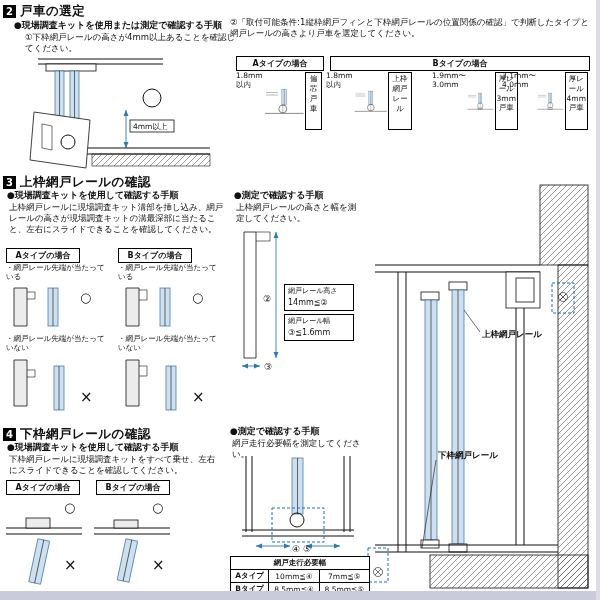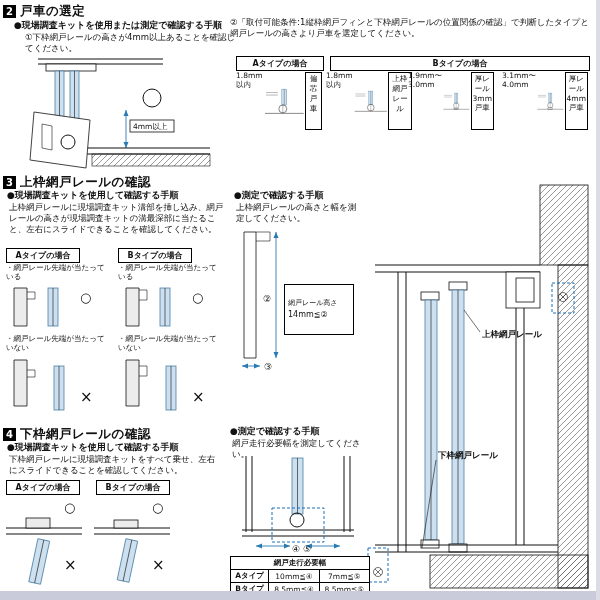--- a/index.html
+++ b/index.html
@@ -8,21 +8,21 @@
   .abs{position:absolute;}
   .sec-head{display:flex;align-items:center;gap:4px;}
   .sq{display:inline-block;width:13px;height:13px;background:#000;color:#fff;font-size:10px;font-weight:bold;text-align:center;line-height:13px;flex:0 0 auto;}
   .sec-title{font-size:12.5px;font-weight:bold;letter-spacing:.5px;text-align:center;}
   .h-bold{font-size:9px;font-weight:bold;line-height:1.2;}
   .body-txt{font-size:8.5px;line-height:1.3;}
   .small-txt{font-size:7.5px;line-height:1.25;}
   .type-box{border:1px solid #000;background:#fff;font-size:8px;font-weight:bold;text-align:center;padding:1px 0;}
   .label-box{border:1px solid #000;background:#fff;font-size:7.5px;text-align:center;padding:1px 0;}
   .meas-txt{font-size:7.5px;line-height:1.15;}
-  .info-box{border:1px solid #000;background:#fff;font-size:7px;line-height:1.4;padding:14px 3px;}
+  .info-box{border:1px solid #000;background:#fff;font-size:7px;line-height:1.4;padding:2px 3px;}
   .info-box .val{font-size:8px;}
   .roller-cell{position:absolute;width:86px;display:flex;flex-direction:row;}
   svg .ln{stroke:#111;stroke-width:1;fill:none;}
   svg .tn{stroke:#111;stroke-width:0.6;fill:none;}
   svg .blu{fill:#cde0ef;stroke:#4d7fa5;stroke-width:0.8;}
   svg .wht{fill:#fff;stroke:#111;stroke-width:0.8;}
   svg .gry{fill:#ececec;stroke:#111;stroke-width:0.8;}
   svg .dashb{fill:none;stroke:#1a6fba;stroke-width:1;stroke-dasharray:3 2;}
   svg .dim{stroke:#2a7ab5;stroke-width:0.9;fill:none;}
   svg text{font-family:"DejaVu Sans","Liberation Sans",sans-serif;fill:#111;}
@@ -104,21 +104,21 @@
       <line class="tn" x1="6" y1="12" x2="30" y2="12"></line>
         <line class="tn" x1="6" y1="17" x2="30" y2="17"></line>
       <rect class="blu" x="38" y="5" width="10" height="32"></rect>
         <line class="tn" x1="43" y1="5" x2="43" y2="37"></line>
       <circle class="ln" cx="43" cy="45" r="8"></circle>
         <line class="tn" x1="43" y1="37" x2="43" y2="53"></line>
       <line class="ln" x1="4" y1="54" x2="82" y2="54"></line>
     </svg>
     <div class="label-box">上枠網戸レール</div>
   </div>
-  <div class="roller-cell" style="left:408px;top:72px;justify-content:space-between;">
+  <div class="roller-cell" style="left:432px;top:72px;justify-content:space-between;">
     <div class="meas-txt">1.9mm〜3.0mm</div>
     <svg width="86" height="58" viewBox="0 0 86 58">
       <line class="tn" x1="6" y1="12" x2="30" y2="12"></line>
         <line class="tn" x1="6" y1="17" x2="30" y2="17"></line>
       <rect class="blu" x="38" y="5" width="10" height="30"></rect>
         <line class="tn" x1="43" y1="5" x2="43" y2="35"></line>
       <circle class="ln" cx="43" cy="43" r="8"></circle>
         <line class="tn" x1="43" y1="35" x2="43" y2="51"></line>
       <rect class="wht" x="36" y="51" width="14" height="3"></rect>
       <line class="ln" x1="4" y1="54" x2="82" y2="54"></line>
@@ -199,20 +199,24 @@
     <text class="cnum" x="27" y="76">②</text>
     <line class="dim" x1="6" y1="140" x2="24" y2="140"></line>
     <polygon points="6,140 12,137.5 12,142.5" fill="#2a7ab5"></polygon>
     <polygon points="24,140 18,137.5 18,142.5" fill="#2a7ab5"></polygon>
     <text class="cnum" x="28" y="144">③</text>
   </svg>
 
   <div class="abs info-box" style="left:284px;top:284px;width:62px;">
     <div>網戸レール高さ</div>
     <div class="val">14mm≦②</div>
+  </div>
+  <div class="abs info-box" style="left:284px;top:314px;width:62px;">
+    <div>網戸レール幅</div>
+    <div class="val">③≦1.6mm</div>
   </div>
 
   <svg class="abs" style="left:366px;top:182px;" width="230" height="408" viewBox="0 0 230 408">
     <rect x="174" y="3" width="48" height="80" fill="url(#hpat)" stroke="#111" stroke-width="0.8"></rect>
     <rect x="192" y="83" width="30" height="323" fill="url(#hpat)" stroke="#111" stroke-width="0.8"></rect>
     <rect x="64" y="373" width="158" height="33" fill="url(#hpat)" stroke="#111" stroke-width="0.8"></rect>
     <line class="ln" x1="9" y1="83" x2="174" y2="83"></line>
     <line class="ln" x1="9" y1="90" x2="174" y2="90"></line>
     <rect class="wht" x="140" y="90" width="34" height="36"></rect>
     <rect class="wht" x="150" y="96" width="18" height="24"></rect>

